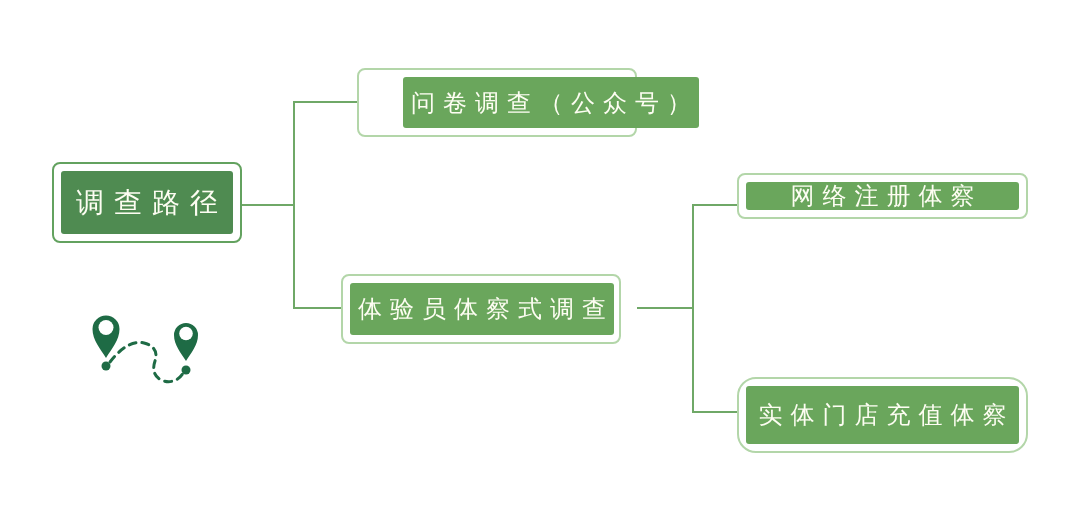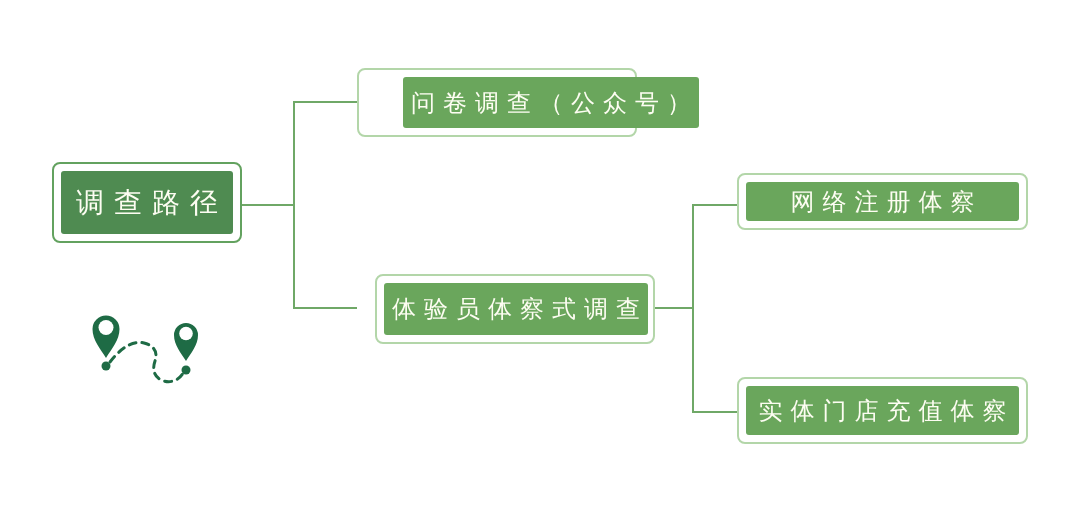--- a/index.html
+++ b/index.html
@@ -14,23 +14,23 @@
         color:var(--text-color);white-space:nowrap;}
   .node-root{border:2px solid var(--root-border);justify-content:center;}
   .node-root .node-inner{background:var(--root-fill);font-size:28px;letter-spacing:10px;
         text-indent:10px;}
   .node-child{border:2px solid var(--child-border);}
   .node-child .node-inner{background:var(--child-fill);font-size:24px;letter-spacing:8px;
         text-indent:8px;}
 
   #node-root        {left:52px;  top:162px; width:190px; height:81px;}
   #node-survey      {left:357px; top:68px;  width:280px; height:69px;padding-left:44px;}
-  #node-experience  {left:375px; top:274px; width:280px; height:70px;}
-  #node-online      {left:737px; top:173px; width:291px; height:57px;}
-  #node-store       {left:737px; top:377px; width:291px; height:67px;}
+  #node-experience  {left:341px; top:274px; width:280px; height:70px;}
+  #node-online      {left:737px; top:173px; width:291px; height:46px;}
+  #node-store       {left:737px; top:377px; width:291px; height:76px;border-radius:19px;}
 
   .connector{position:absolute;background:var(--line-color);}
   .c-h{height:2px;} .c-v{width:2px;}
   #c-stem1 {left:242px;top:204px;width:51px;}
   #c-trunk1{left:293px;top:101px;height:208px;}
   #c-b1    {left:293px;top:101px;width:64px;}
   #c-b2    {left:293px;top:307px;width:64px;}
   #c-stem2 {left:637px;top:307px;width:55px;}
   #c-trunk2{left:692px;top:204px;height:209px;}
   #c-b3    {left:692px;top:204px;width:45px;}

